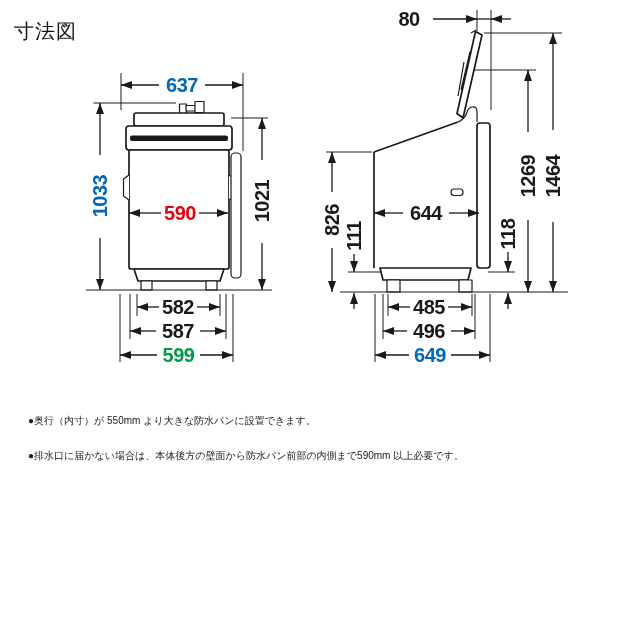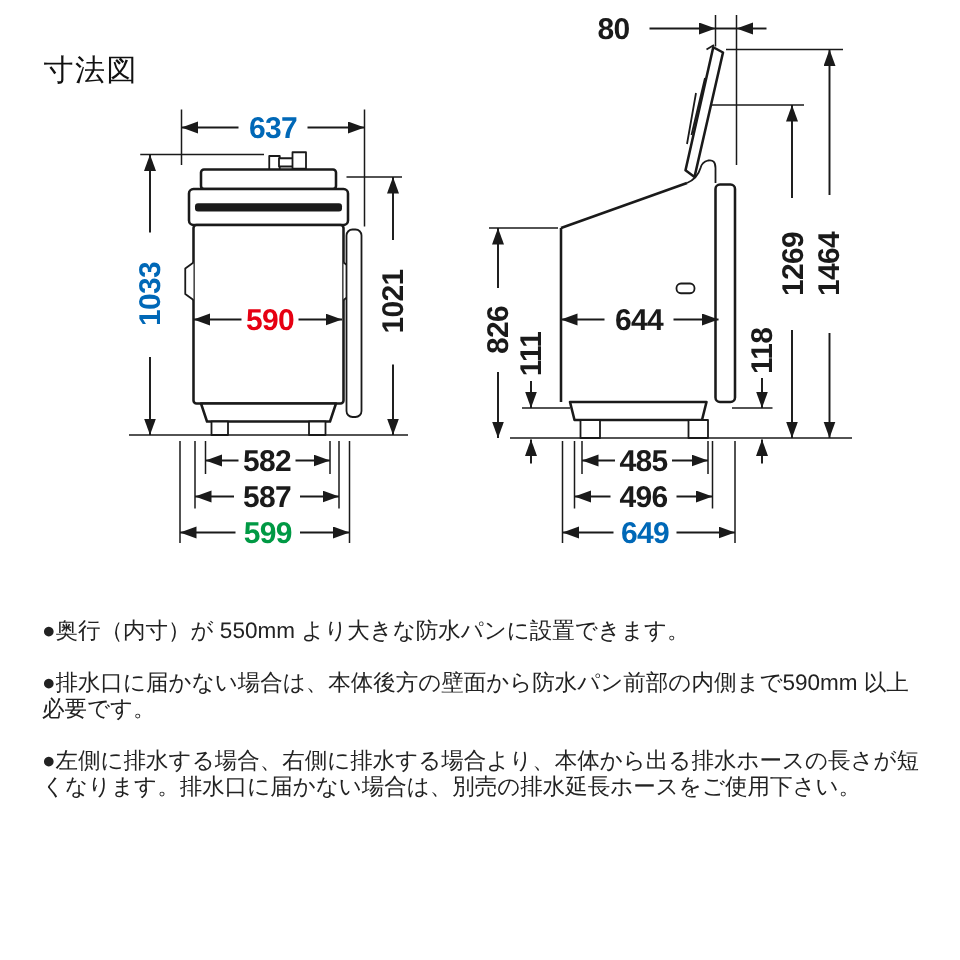--- a/index.html
+++ b/index.html
@@ -1,38 +1,38 @@
 <!DOCTYPE html>
 <html><head>
 <meta charset="utf-8">
 <style>
   html,body{margin:0;padding:0;}
   body{
     width:640px;height:640px;background:#fff;position:relative;overflow:hidden;
     font-family:"Liberation Sans",sans-serif;color:var(--c-line,#1a1a1a);
   }
   .page-title{
-    position:absolute;left:13px;top:17px;margin:16px;
+    position:absolute;left:13px;top:17px;margin:1px;
     font-size:20px;font-weight:500;letter-spacing:1px;color:#111;text-align:right;
   }
   svg.diagram{position:absolute;left:0;top:0;}
   .ln{stroke:var(--c-line,#1a1a1a);stroke-width:1.3;fill:none;}
   .ext{stroke-width:1;}
   .outline{stroke:var(--c-line,#1a1a1a);stroke-width:1.7;stroke-linejoin:round;fill:#fff;}
   .thin{stroke-width:1.2;}
   .dark{fill:var(--c-line,#1a1a1a);stroke:none;}
   text.dim{
     font-family:"Liberation Sans",sans-serif;font-weight:bold;font-size:20px;
     fill:var(--c-line,#1a1a1a);text-anchor:middle;letter-spacing:-0.5px;
   }
   text.dim.blue{fill:var(--c-blue,#0068b7);}
   text.dim.red{fill:var(--c-red,#e60012);}
   text.dim.green{fill:var(--c-green,#009944);}
   .notes{position:absolute;left:28px;top:412px;width:586px;}
-  .notes p{margin:0 0 17px 0;font-size:15px;line-height:17.5px;color:#222;}
+  .notes p{margin:0 0 17px 0;font-size:10px;line-height:17.5px;color:#222;}
 </style>
 </head>
 <body style="--c-blue: #0068b7; --c-red: #e60012; --c-green: #009944; --c-line: #1a1a1a;">
 
 <h1 class="page-title">寸法図</h1>
 
 <svg class="diagram" width="640" height="408" viewBox="0 0 640 408">
   <defs>
     <marker id="ar" markerWidth="12" markerHeight="9" refX="11" refY="4" orient="auto" markerUnits="userSpaceOnUse">
       <path d="M0,0 L11,4 L0,8 Z" fill="#1a1a1a"></path>
@@ -191,14 +191,13 @@
       <path class="ln" d="M409,355 H375" marker-end="url(#ar)"></path>
       <path class="ln" d="M451,355 H490" marker-end="url(#ar)"></path>
       <text class="dim blue" x="430" y="362">649</text>
     </g>
   </g>
 </svg>
 
 <div class="notes">
   <p>●奥行（内寸）が 550mm より大きな防水パンに設置できます。</p>
   <p>●排水口に届かない場合は、本体後方の壁面から防水パン前部の内側まで590mm 以上必要です。</p>
-  <p>●左側に排水する場合、右側に排水する場合より、本体から出る排水ホースの長さが短くなります。排水口に届かない場合は、別売の排水延長ホースをご使用下さい。</p>
 </div>
 
 </body></html>

